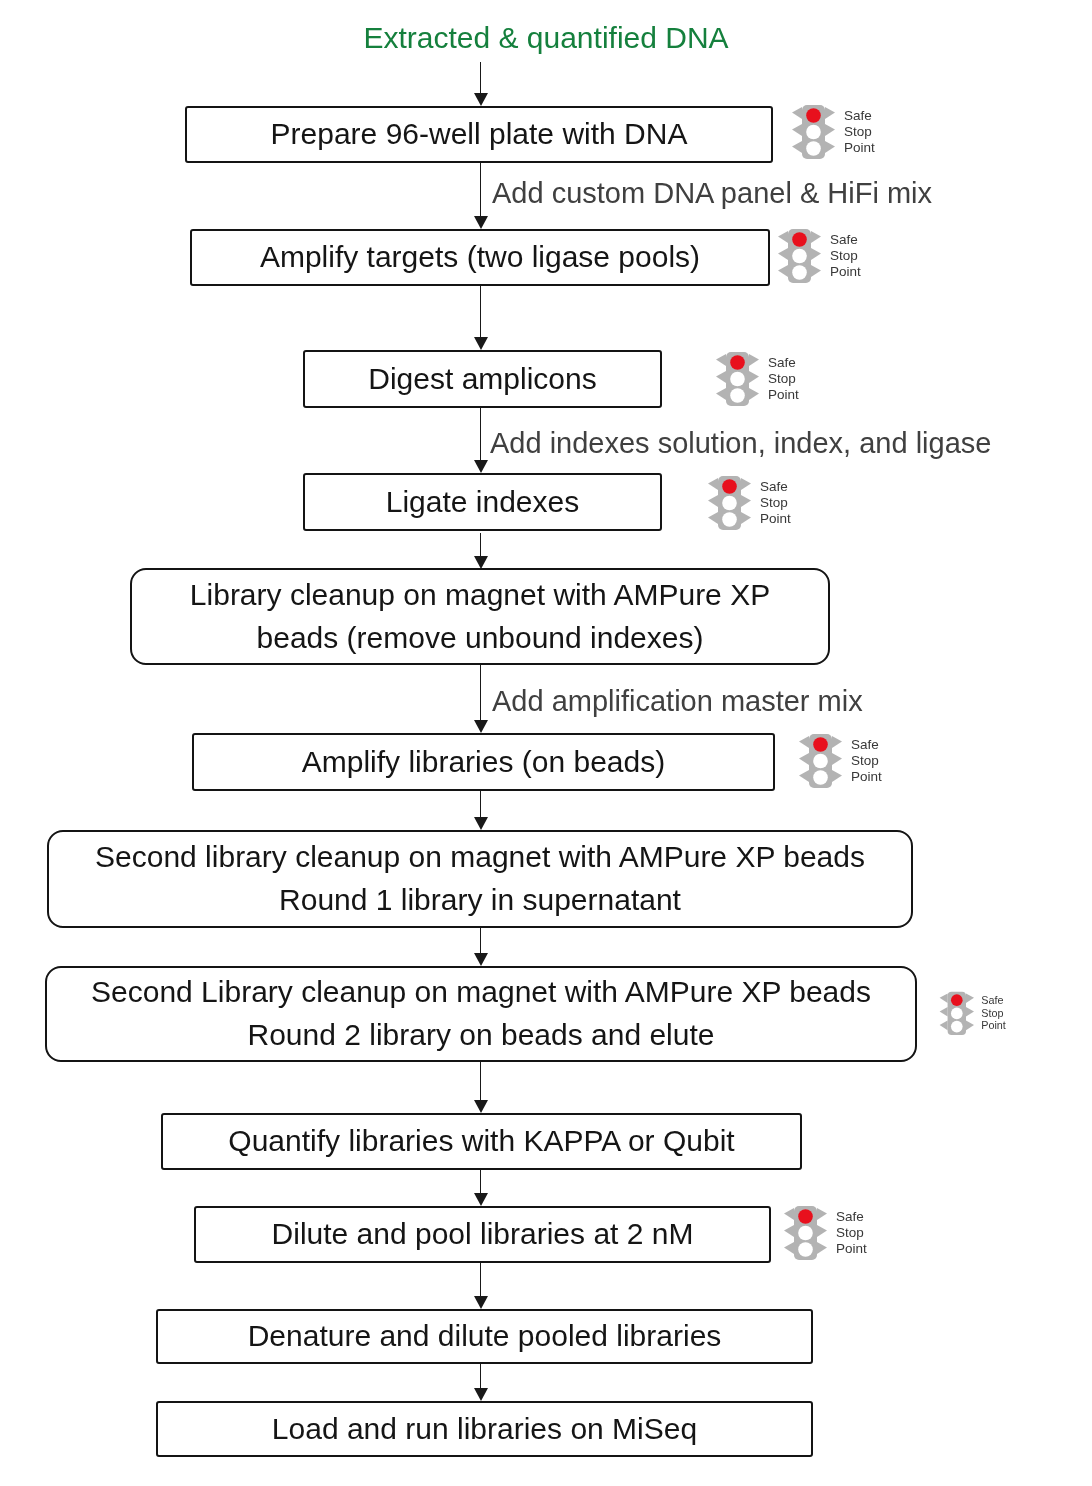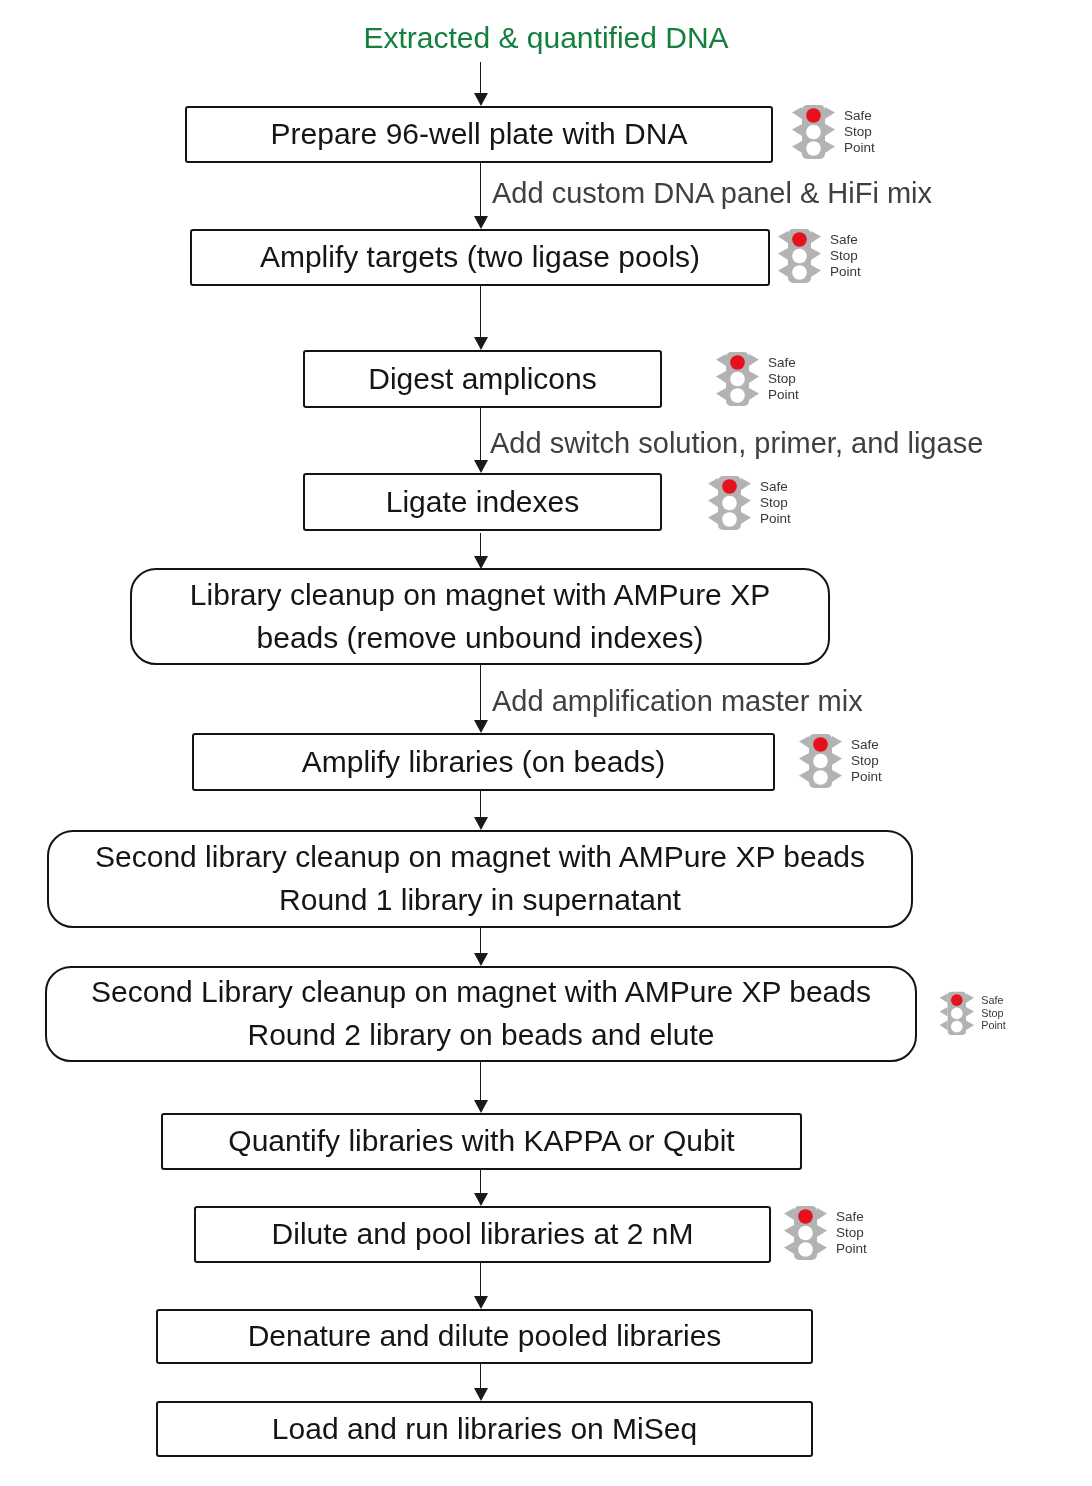--- a/index.html
+++ b/index.html
@@ -20,21 +20,21 @@
     position:absolute;
     background:#ffffff;
     border:2.5px solid #141414;
     border-radius:3px;
     display:flex;align-items:center;justify-content:center;
     text-align:center;
     font-size:30px;line-height:1.42;color:#151515;
     box-sizing:border-box;
     padding:2px 16px;
   }
-  .box.big{border-radius:26px;}
+  .box.big{border-radius:16px;}
   .edge-label{
     position:absolute;
     font-size:29px;line-height:34px;color:#404040;
     white-space:nowrap;
   }
   .arrow{
     position:absolute;width:15px;
     display:flex;flex-direction:column;align-items:center;
   }
   .arrow-line{width:1.8px;background:#191919;flex:1;}
@@ -108,21 +108,21 @@
   <div class="arrow" style="left:473px;top:1263px;height:46px">
       <div class="arrow-line"></div>
       <div class="arrow-head"></div>
     </div>
   <div class="arrow" style="left:473px;top:1364px;height:37px">
       <div class="arrow-line"></div>
       <div class="arrow-head"></div>
     </div>
 
   <div class="edge-label" style="left:492px;top:176px">Add custom DNA panel &amp; HiFi mix</div>
-  <div class="edge-label" style="left:490px;top:426px">Add switch solution, primer, and ligase</div>
+  <div class="edge-label" style="left:490px;top:426px">Add indexes solution, index, and ligase</div>
   <div class="edge-label" style="left:492px;top:684px">Add amplification master mix</div>
 
   <div class="box" style="left:185px;top:106px;width:588px;height:57px">
     <span>Prepare 96-well plate with DNA</span>
   </div>
   <div class="box" style="left:190px;top:229px;width:580px;height:57px">
     <span>Amplify targets (two ligase pools)</span>
   </div>
   <div class="box" style="left:303px;top:350px;width:359px;height:58px">
     <span>Digest amplicons</span>

